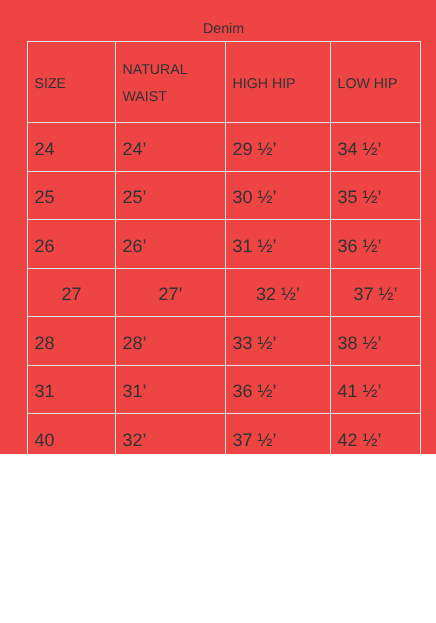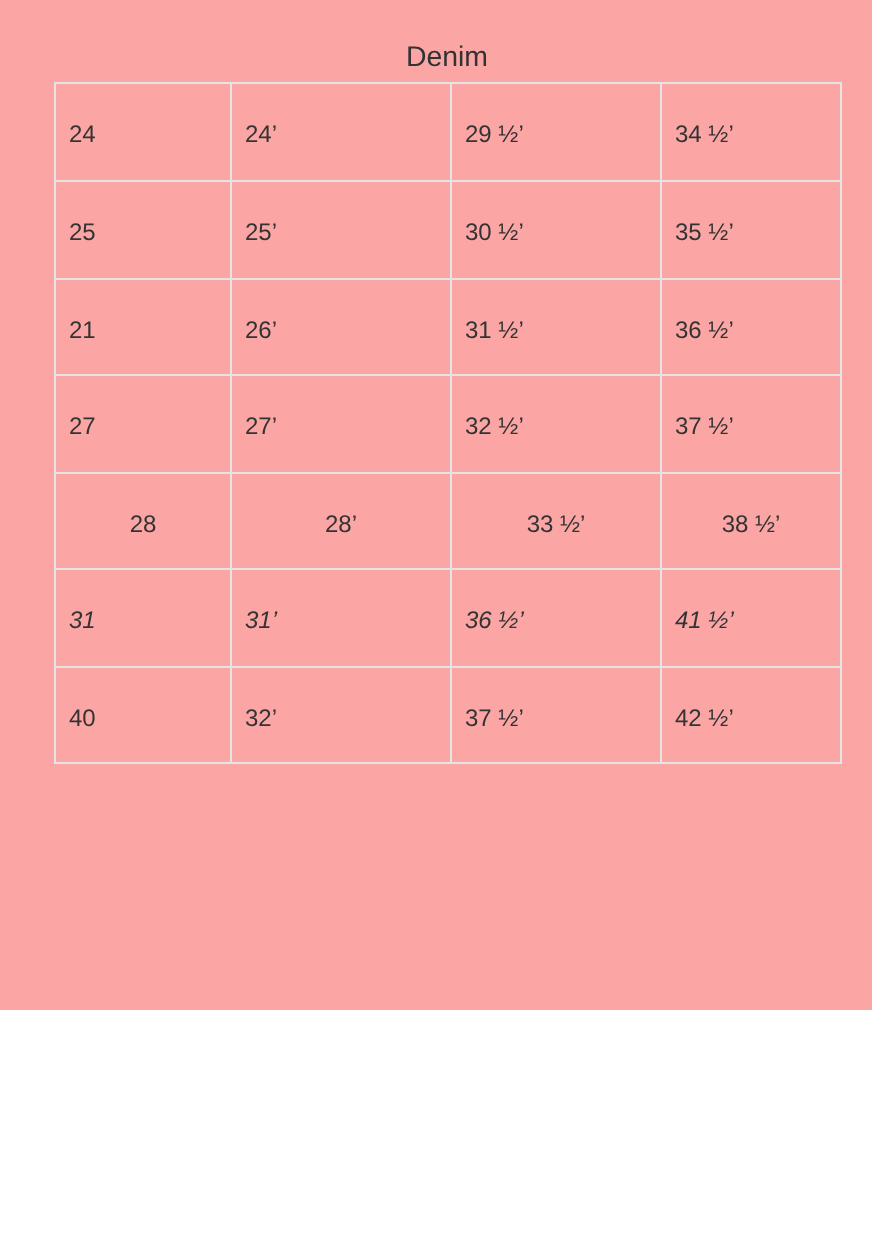--- a/index.html
+++ b/index.html
@@ -4,21 +4,21 @@
 <title>Denim Size Chart</title>
 <style>
   html, body {
     margin: 0;
     padding: 0;
     width: 436px;
     height: 623px;
     background: #ffffff;
     font-family: "Liberation Sans", sans-serif;
   }
-  #page { position: relative; width: 436px; height: 505px; overflow: hidden; background:#fca5a5; }
+  #page { position: relative; width: 436px; height: 454px; overflow: hidden; background:#ef4444; }
 
   .chart-title {
     position: absolute;
     left: 27px;
     top: 19.4px;
     width: 393px;
     text-align: center;
     font-size: 14.2px;
     line-height: 20px;
     text-rendering: geometricPrecision;
@@ -51,31 +51,31 @@
   }
   table.size-table tr.header-row td {
     font-size: 14.2px;
     text-rendering: geometricPrecision;
     height: 80px;
   }
   table.size-table tr.header-row td .cell-text {
     top: 1.9px;
   }
   table.size-table tr.data-row td {
-    font-size: 12px;
+    font-size: 18px;
     text-rendering: geometricPrecision;
   }
   table.size-table tr.data-row td .cell-text {
     top: 2px;
   }
   table.size-table tr:nth-child(2) td { height: 48px; }
   table.size-table tr:nth-child(3) td { height: 47px; }
   table.size-table tr:nth-child(4) td { height: 48px; }
   table.size-table tr:nth-child(5) td { height: 47px; text-align: center; }
-  table.size-table tr:nth-child(6) td { height: 48px; font-style: italic; }
+  table.size-table tr:nth-child(6) td { height: 48px; }
   table.size-table tr:nth-child(7) td { height: 47px; }
   table.size-table tr:nth-child(8) td { height: 48px; }
   table.size-table tr:nth-child(9) td { height: 48px; }
   table.size-table tr:nth-child(10) td { height: 47px; }
   table.size-table tr:nth-child(11) td { height: 48px; }
   col.c1 { width: 88px; }
   col.c2 { width: 110px; }
   col.c3 { width: 105px; }
   col.c4 { width: 90px; }
 </style>
@@ -85,20 +85,34 @@
 <div id="page">
   <div class="chart-title">Denim</div>
   <table class="size-table">
     <colgroup>
       <col class="c1">
       <col class="c2">
       <col class="c3">
       <col class="c4">
     </colgroup>
     <tbody id="tbody">
+        <tr class="header-row">
+          <td class="cell">
+            <span class="cell-text">SIZE</span>
+          </td>
+          <td class="cell">
+            <span class="cell-text">NATURAL WAIST</span>
+          </td>
+          <td class="cell">
+            <span class="cell-text">HIGH HIP</span>
+          </td>
+          <td class="cell">
+            <span class="cell-text">LOW HIP</span>
+          </td>
+        </tr>
         <tr class="data-row">
           <td class="cell">
             <span class="cell-text">24</span>
           </td>
           <td class="cell">
             <span class="cell-text">24’</span>
           </td>
           <td class="cell">
             <span class="cell-text">29 ½’</span>
           </td>
@@ -115,21 +129,21 @@
           </td>
           <td class="cell">
             <span class="cell-text">30 ½’</span>
           </td>
           <td class="cell">
             <span class="cell-text">35 ½’</span>
           </td>
         </tr>
         <tr class="data-row">
           <td class="cell">
-            <span class="cell-text">21</span>
+            <span class="cell-text">26</span>
           </td>
           <td class="cell">
             <span class="cell-text">26’</span>
           </td>
           <td class="cell">
             <span class="cell-text">31 ½’</span>
           </td>
           <td class="cell">
             <span class="cell-text">36 ½’</span>
           </td>

